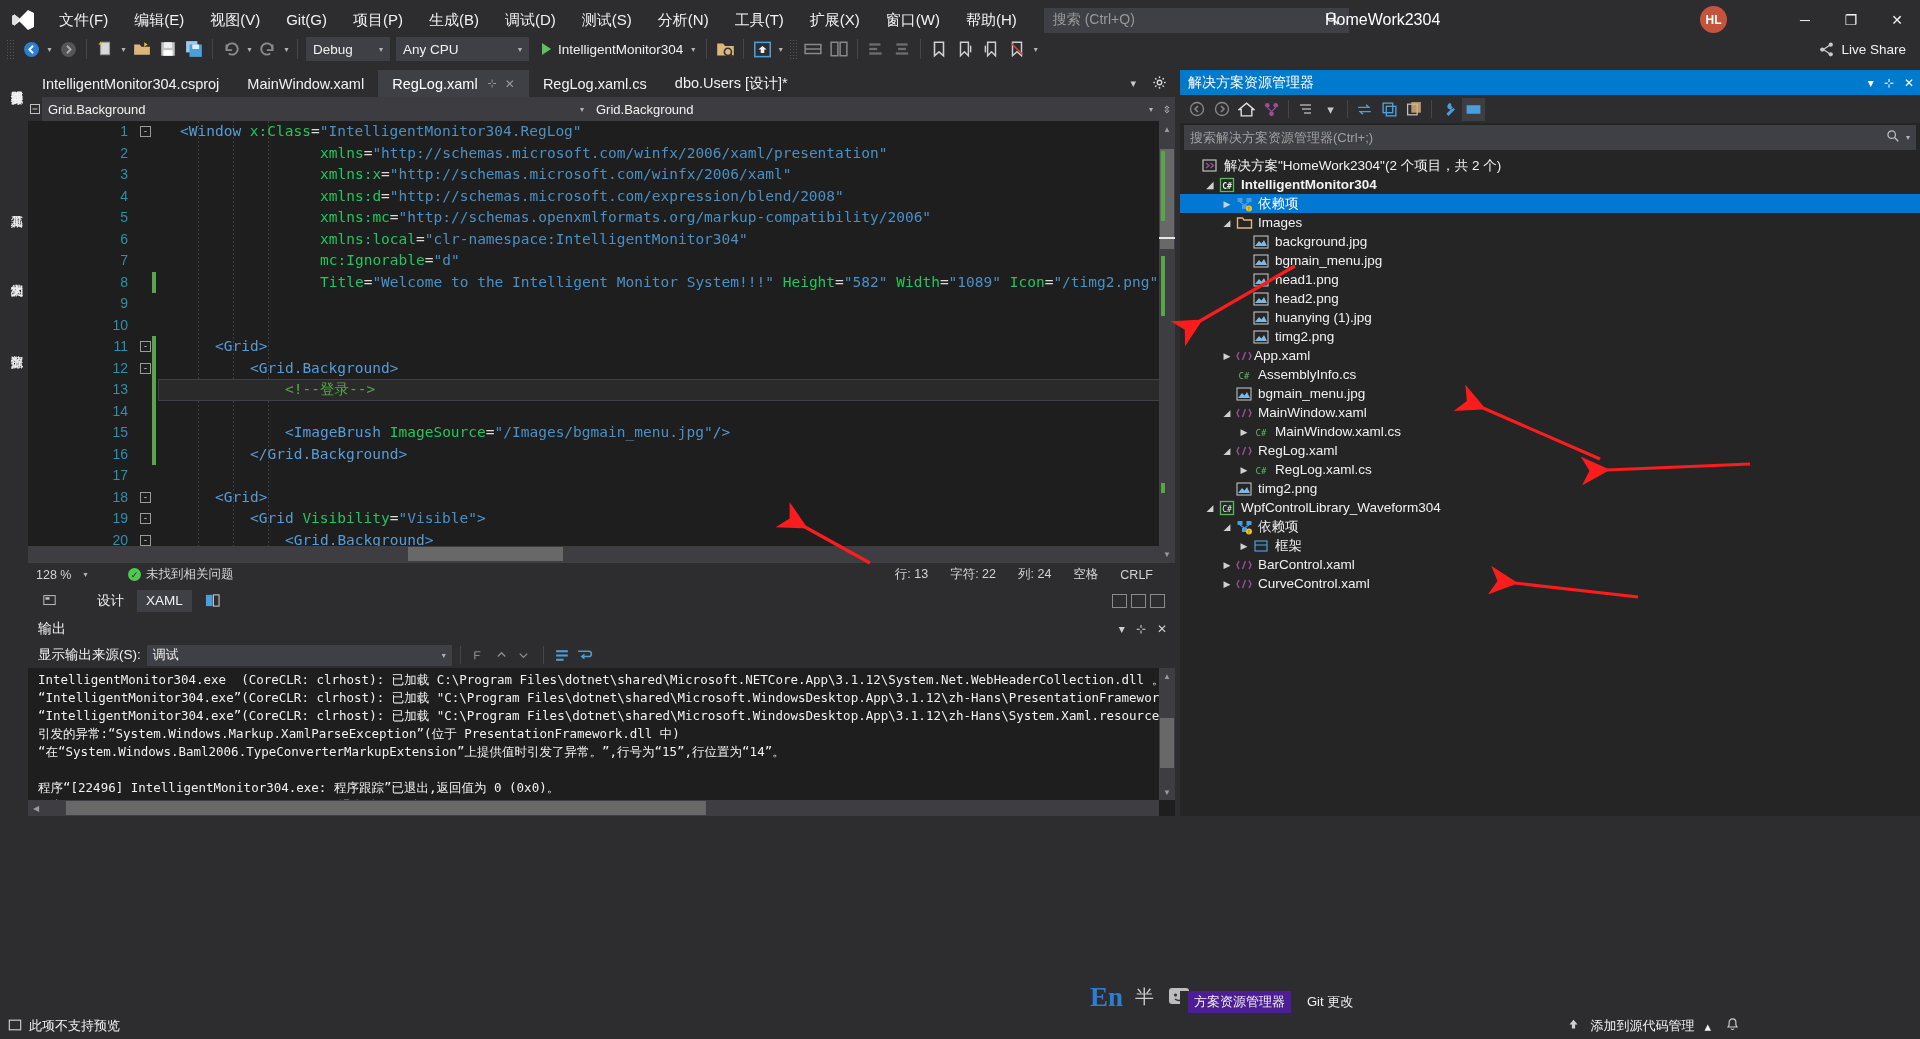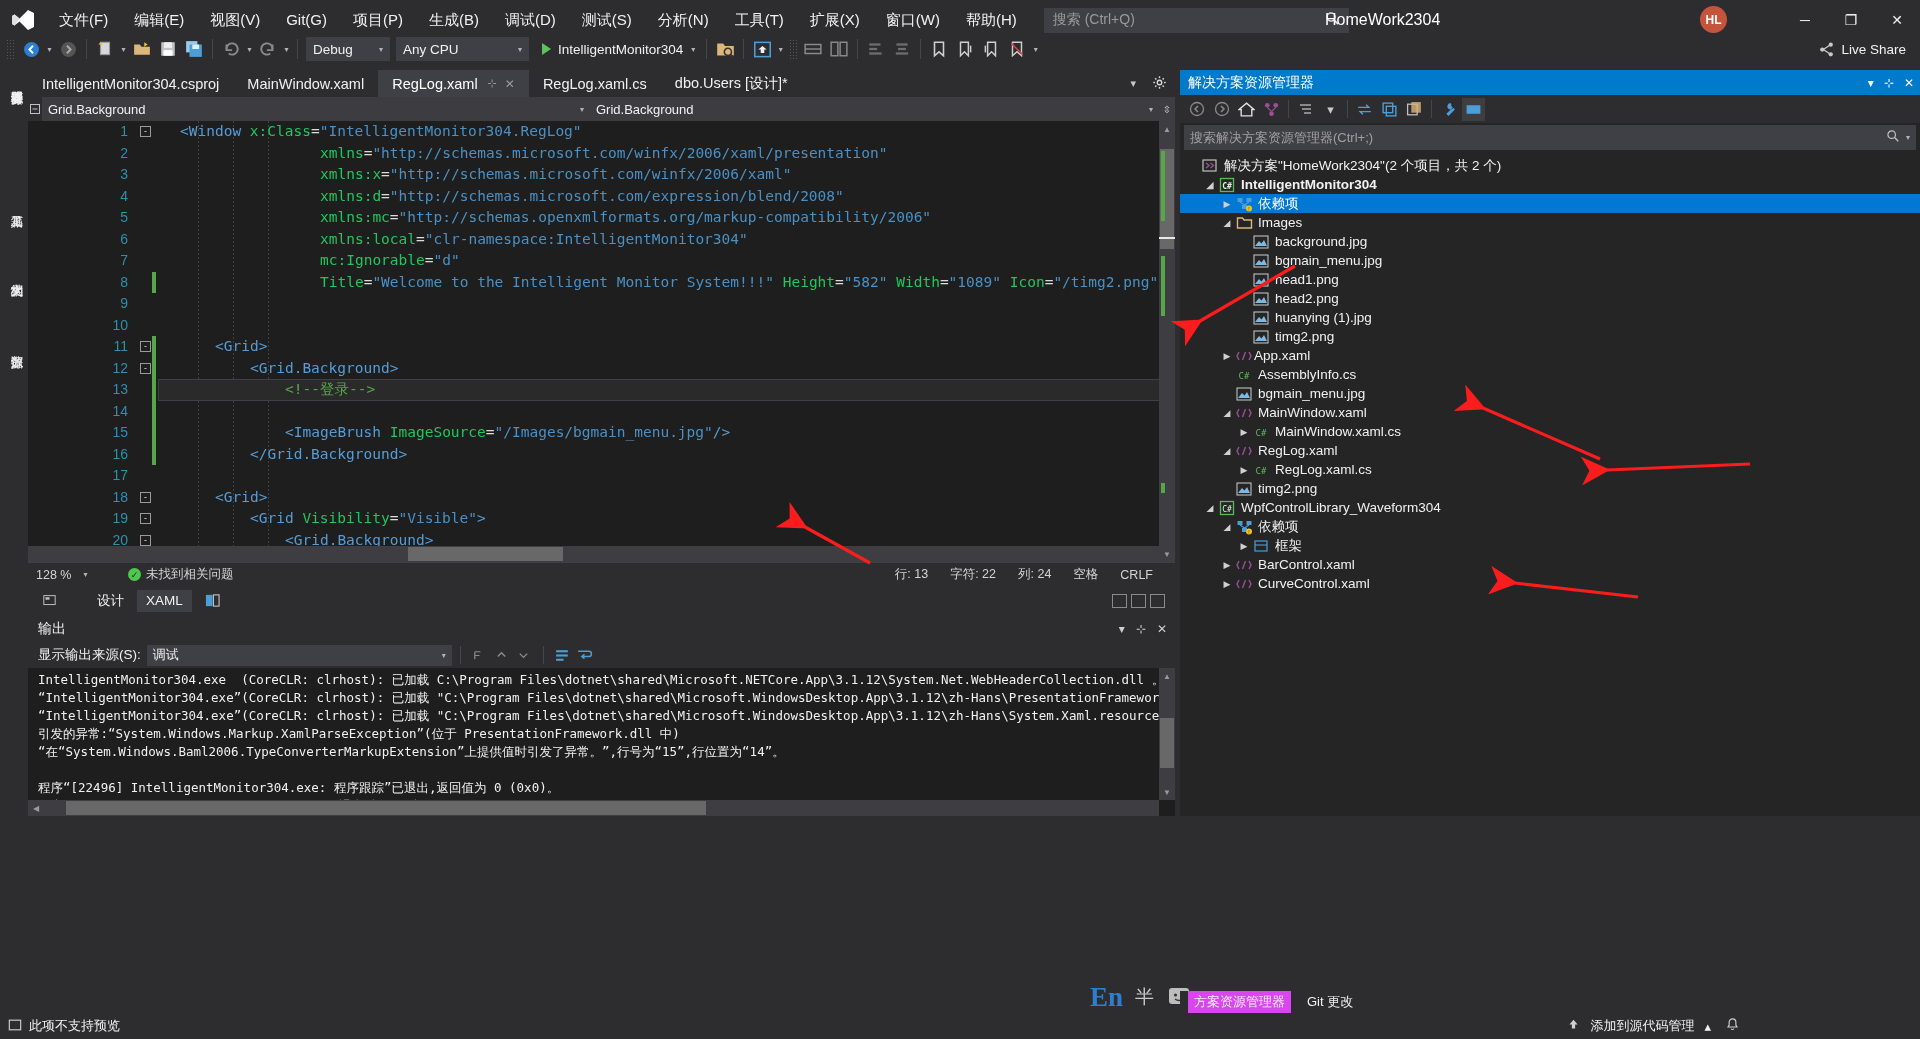--- a/index.html
+++ b/index.html
@@ -176,21 +176,21 @@
   .sb-right { margin-left:auto; display:flex; align-items:center; padding-right:10px; }
   .sb-right span { margin-left:10px; }
 
   .ime { position:absolute; left:1090px; bottom:26px; height:32px; display:flex; align-items:center; }
   .ime .en { color:#2a7fd4; font-size:27px; font-weight:bold; font-family:"Liberation Serif",serif; }
   .ime .dot { color:#c8c8c8; font-size:19px; margin-left:12px; }
 
   .bottombar2 { position:absolute; left:1180px; bottom:26px; width:740px; height:22px;
                 background:#2d2d30; display:flex; align-items:center; padding-left:8px; font-size:13px; }
   .bottombar2 .bt { margin-right:16px; color:#f1f1f1; }
-  .bottombar2 .bt.act { background:#d946ef; padding:2px 6px; }
+  .bottombar2 .bt.act { background:#4c1d95; padding:2px 6px; }
 
   .arrow-ov { position:absolute; pointer-events:none; }
 </style>
 </head>
 <body>
 
 <div id="app">
 
   <div class="titlebar">
     <div class="vslogo">

